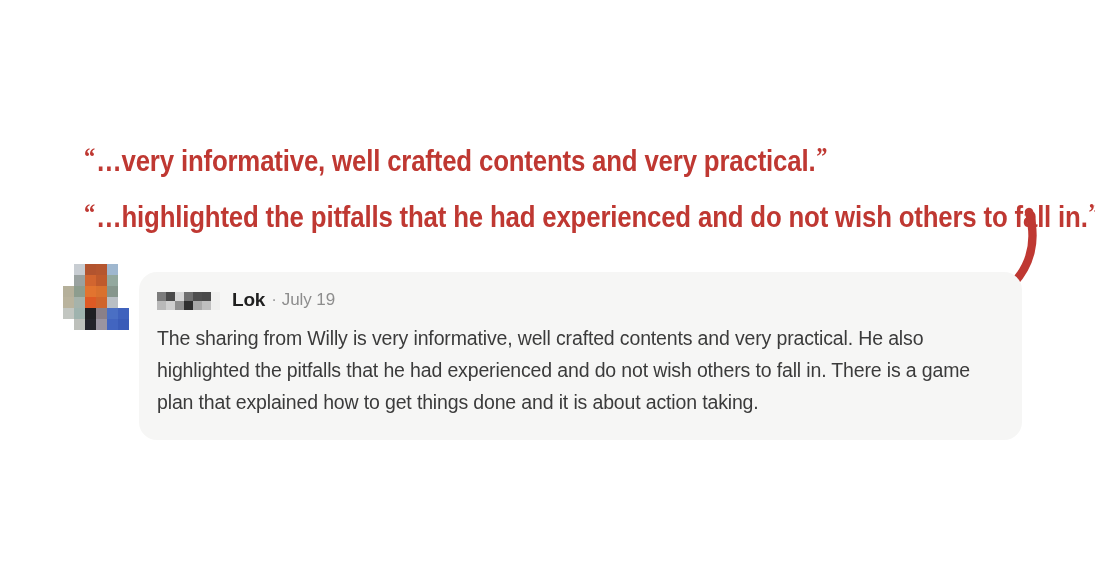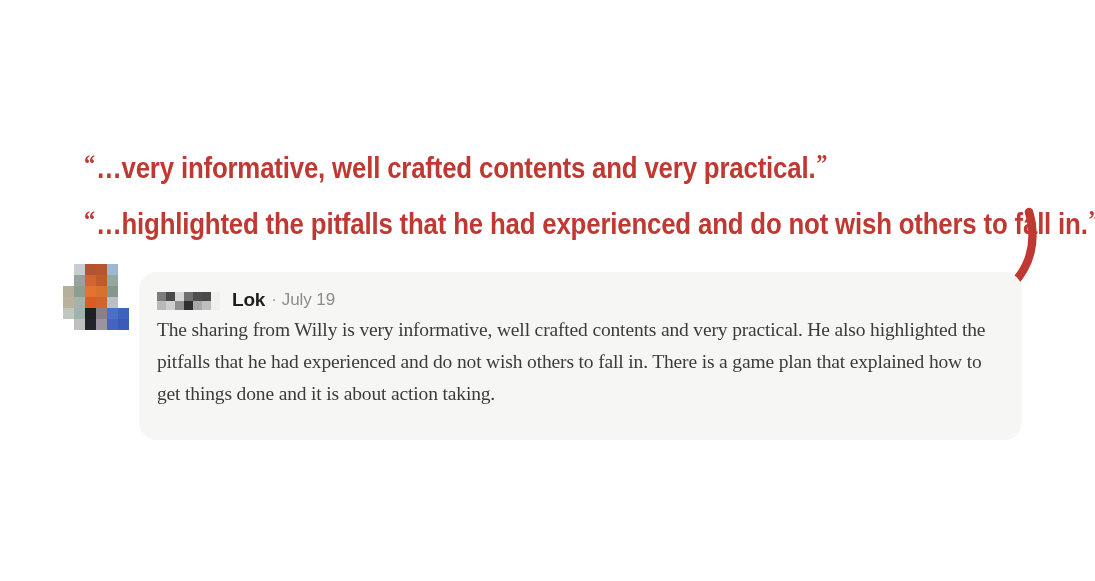--- a/index.html
+++ b/index.html
@@ -14,21 +14,21 @@
     position: relative;
     overflow: hidden;
     font-family: "Liberation Sans", "DejaVu Sans", sans-serif;
     -webkit-font-smoothing: antialiased;
   }
 
   
   .pullquote {
     position: absolute;
     left: 84px;
-    top: 138px;
+    top: 131px;
     width: 960px;
   }
   .pq-line {
     color: #bf3832;
     font-family: "Liberation Sans Narrow", "Liberation Sans", "DejaVu Sans", sans-serif;
     font-weight: 700;
     font-size: 30px;
     line-height: 52px;
     letter-spacing: -0.2px;
     white-space: nowrap;
@@ -83,21 +83,21 @@
     height: 168px;
     background: #f6f6f5;
     border-radius: 18px;
     box-sizing: border-box;
     padding: 16px 22px 18px 18px;
   }
   .card-header {
     display: flex;
     align-items: center;
     height: 24px;
-    margin-bottom: 2px;
+    margin-bottom: 10px;
   }
   .redacted-name {
     position: relative;
     width: 63px;
     height: 20px;
     margin-right: 12px;
     flex: 0 0 auto;
   }
   .redacted-name .px {
     position: absolute;
@@ -119,21 +119,20 @@
     font-size: 17px;
     color: #8d8d8d;
     letter-spacing: -0.1px;
   }
   .comment-body {
     font-size: 19.5px;
     line-height: 32px;
     color: #3b3b3b;
     letter-spacing: -0.15px;
     max-width: 845px;
-    font-family: Liberation Serif, serif;
   }
 </style>
 </head>
 <body>
 
 <div class="pullquote">
   <div class="pq-line">
     <span class="q-open">“</span><span>…very informative, well crafted contents and very practical.</span><span class="q-close">”</span>
   </div>
   <div class="pq-line">

